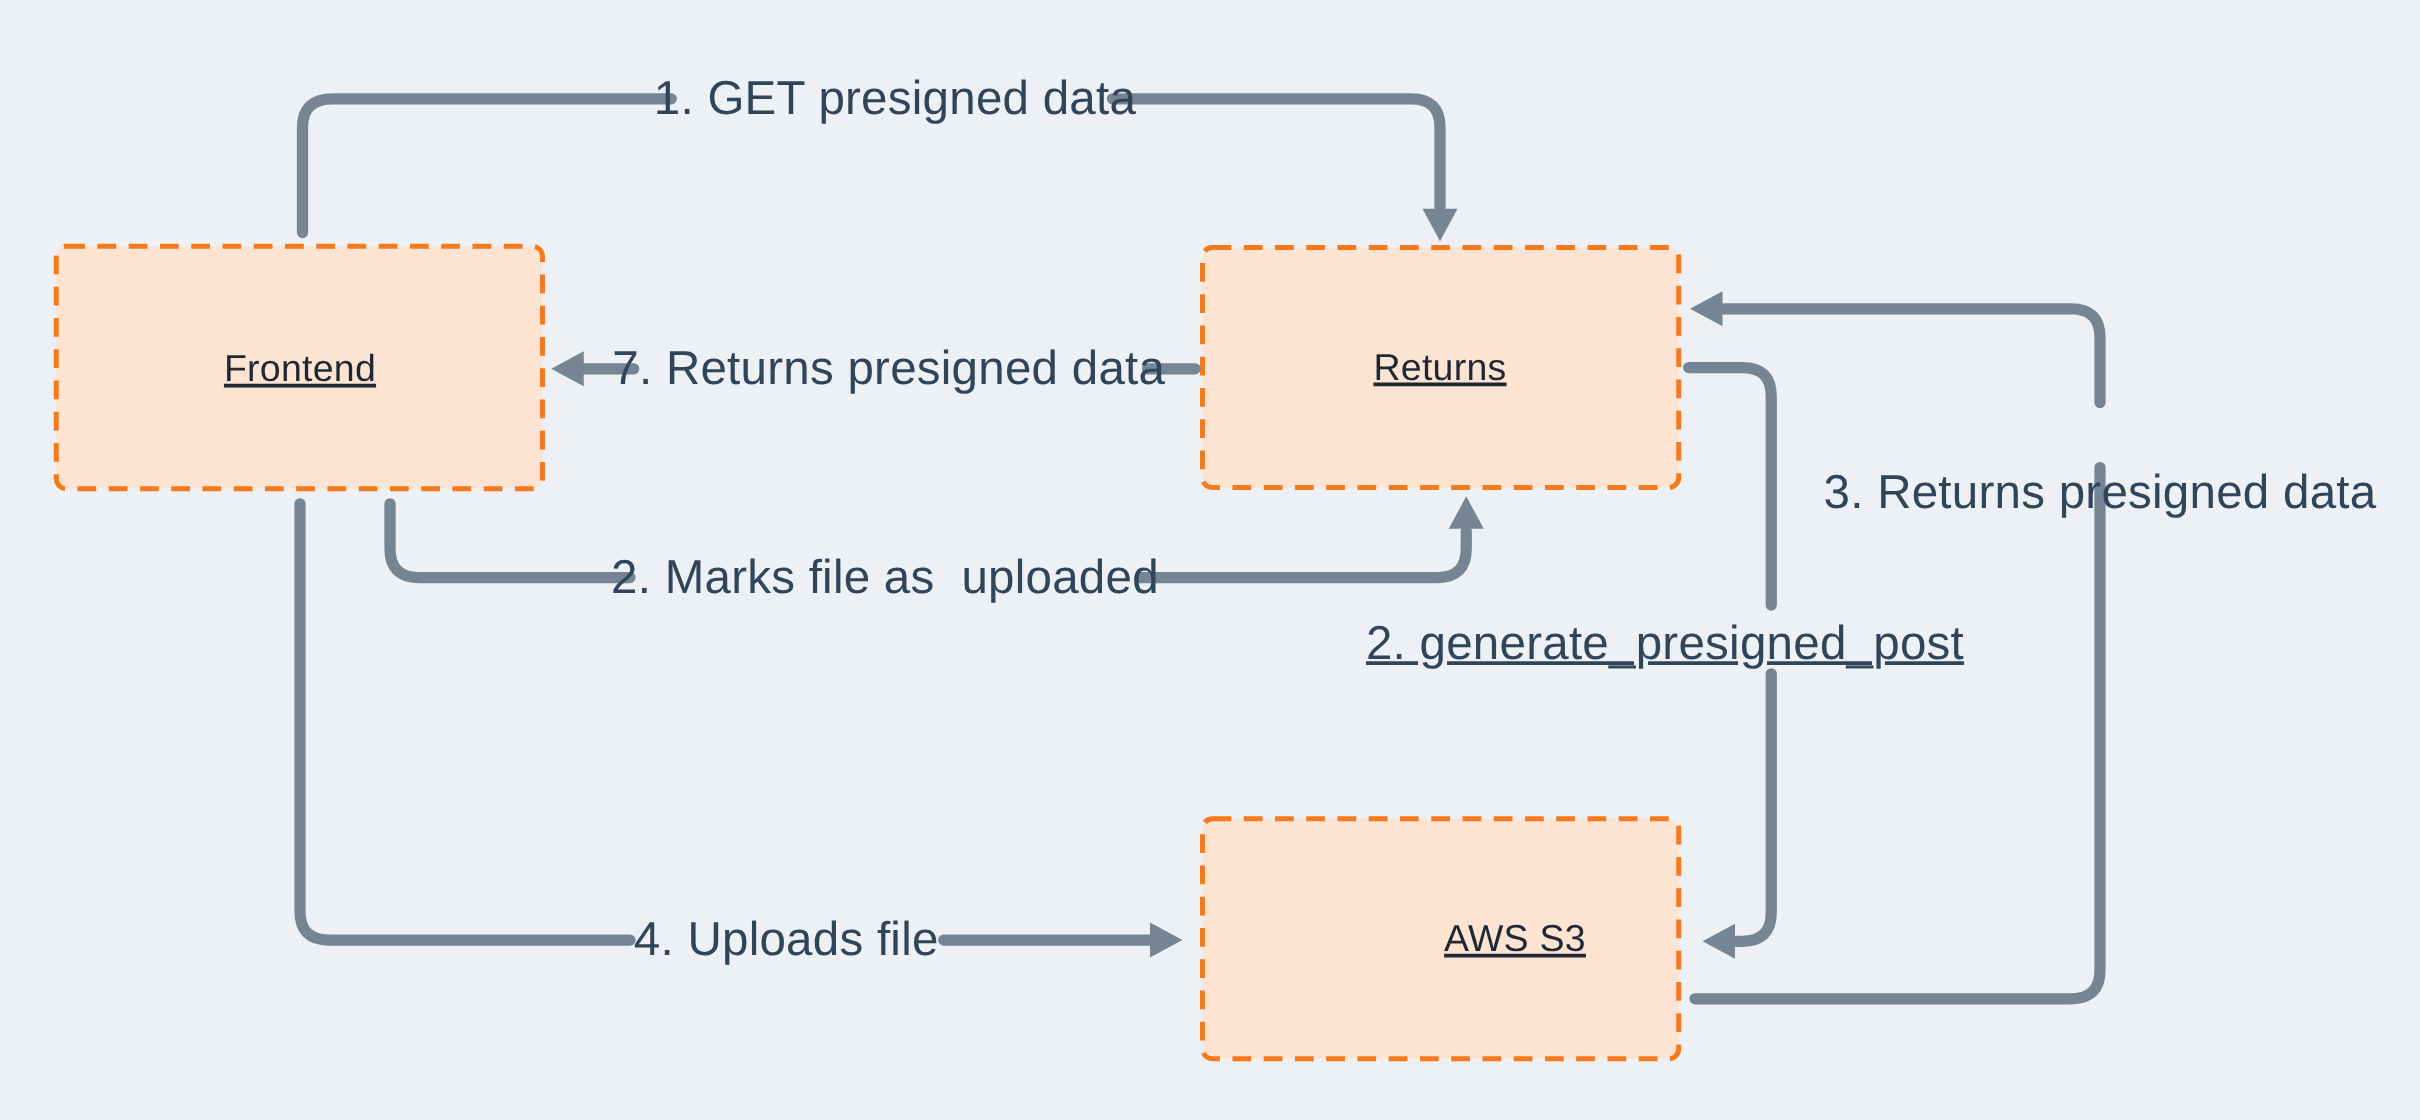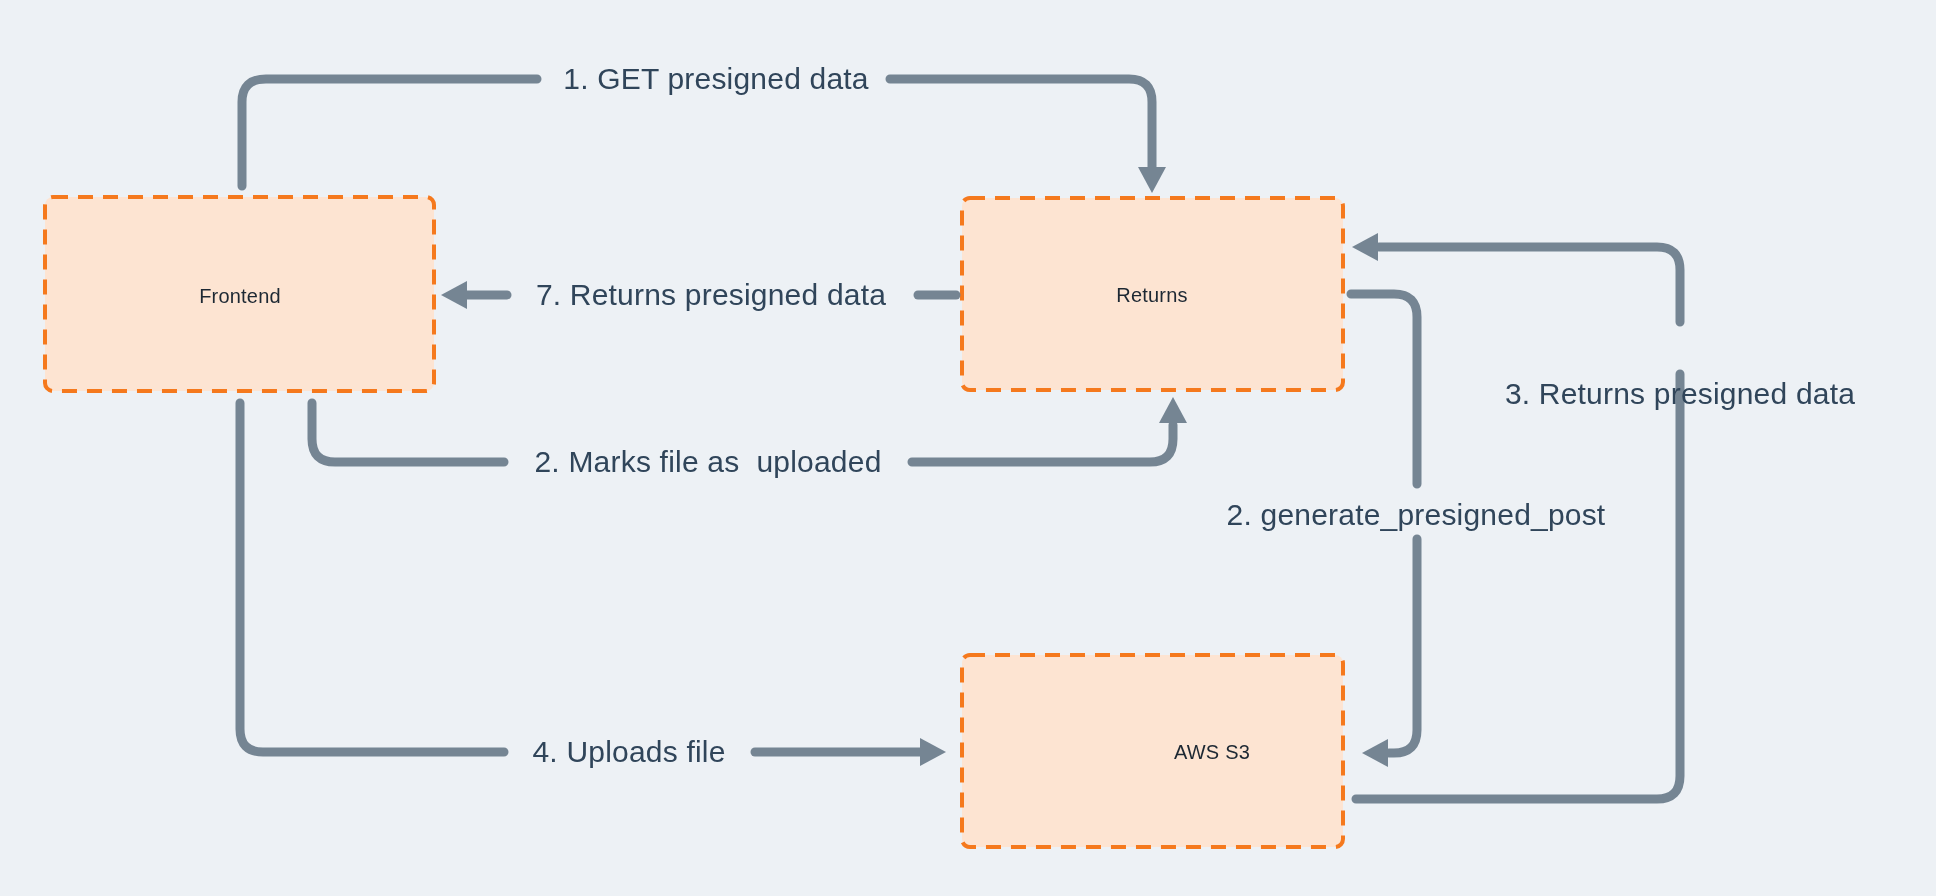--- a/index.html
+++ b/index.html
@@ -43,26 +43,27 @@
     stroke: none;
   }
   .label {
     position: absolute;
     transform: translate(-50%, -50%);
     white-space: pre;
     line-height: 1;
     user-select: none;
   }
   .node-label {
-    font-size: 20px;
+    font-size: 30px;
     color: #1d2833;
     letter-spacing: 0.2px;
+    text-decoration: underline;
   }
   .edge-label {
-    font-size: 30px;
+    font-size: 38px;
     color: #30455a;
     letter-spacing: 0.2px;
   }
 </style>
 </head>
 <body>
 
 <div class="canvas">
 
   <svg class="layer" viewBox="0 0 1936 896" aria-hidden="true">
@@ -94,19 +95,19 @@
     <path class="edge-path" d="M 1356 799 H 1657 Q 1680 799 1680 776 V 374" stroke="#758593"></path>
     <path class="edge-path" d="M 1680 322 V 270 Q 1680 247 1657 247 H 1379" stroke="#758593"></path>
     <polygon class="edge-head" points="1378,233 1378,261 1352,247" fill="#758593"></polygon>
   </svg>
 
   <div class="label node-label" style="left:240px;  top:296px;">Frontend</div>
   <div class="label node-label" style="left:1152px; top:295px;">Returns</div>
   <div class="label node-label" style="left:1212px; top:752px;">AWS S3</div>
 
   <div class="label edge-label" style="left:716px;  top:79px;">1. GET presigned data</div>
-  <div class="label edge-label" style="left:1416px; top:515px;">2. generate_presigned_post</div>
+  <div class="label edge-label" style="left:1332px; top:515px;text-decoration:underline;">2. generate_presigned_post</div>
   <div class="label edge-label" style="left:1680px; top:350px;margin-top:44px;">3. Returns presigned data</div>
   <div class="label edge-label" style="left:711px;  top:295px;">7. Returns presigned data</div>
   <div class="label edge-label" style="left:629px;  top:752px;">4. Uploads file</div>
   <div class="label edge-label" style="left:708px;  top:462px;">2. Marks file as  uploaded</div>
 
 </div>
 
 </body></html>

